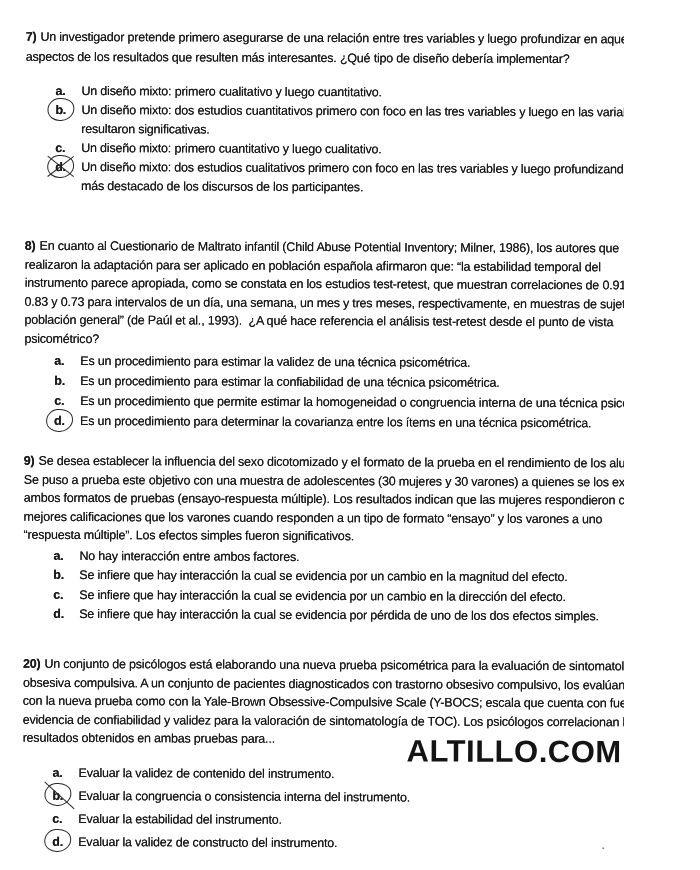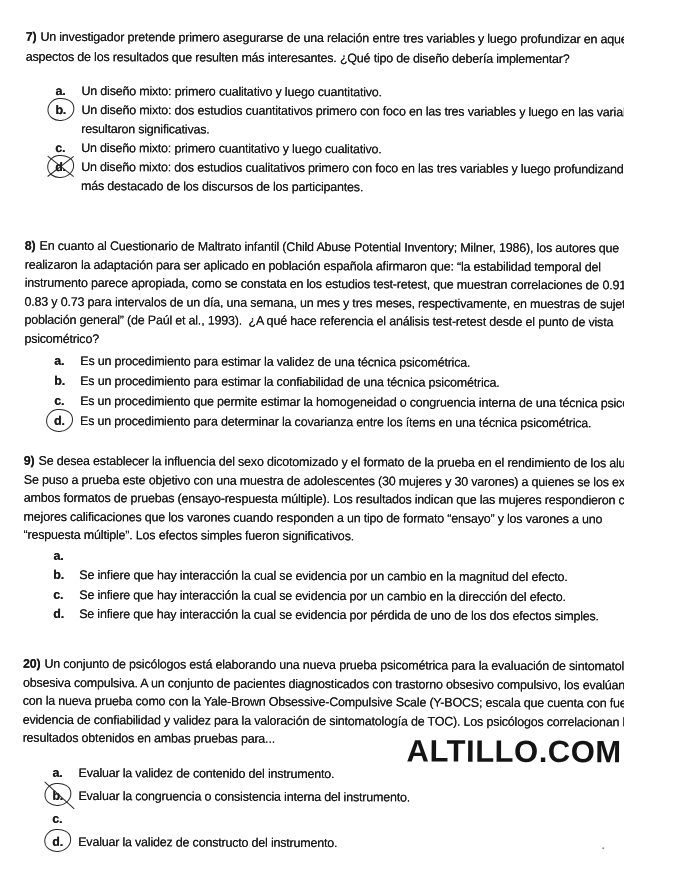--- a/index.html
+++ b/index.html
@@ -161,20 +161,21 @@
 
     <section class="q q9">
       <p class="intro"><span class="qnum">9)</span><span class="qtext">Se desea establecer la influencia del sexo dicotomizado y el formato de la prueba en el rendimiento de los alumnos.
 Se puso a prueba este objetivo con una muestra de adolescentes (30 mujeres y 30 varones) a quienes se los expuso a
 ambos formatos de pruebas (ensayo-respuesta múltiple). Los resultados indican que las mujeres respondieron con
 mejores calificaciones que los varones cuando responden a un tipo de formato “ensayo” y los varones a uno
 “respuesta múltiple”. Los efectos simples fueron significativos.</span></p>
       <div class="opts">
         <div class="opt">
           <span class="letter mark-none"><span>a.</span></span>
+          <span class="otext">No hay interacción entre ambos factores.</span>
         </div>
         <div class="opt">
           <span class="letter mark-none"><span>b.</span></span>
           <span class="otext">Se infiere que hay interacción la cual se evidencia por un cambio en la magnitud del efecto.</span>
         </div>
         <div class="opt">
           <span class="letter mark-none"><span>c.</span></span>
           <span class="otext">Se infiere que hay interacción la cual se evidencia por un cambio en la dirección del efecto.</span>
         </div>
         <div class="opt">
@@ -194,20 +195,21 @@
         <div class="opt">
           <span class="letter mark-none"><span>a.</span></span>
           <span class="otext">Evaluar la validez de contenido del instrumento.</span>
         </div>
         <div class="opt">
           <span class="letter mark-circle-slash"><span>b.</span><span class="circ"></span><span class="s1"></span></span>
           <span class="otext">Evaluar la congruencia o consistencia interna del instrumento.</span>
         </div>
         <div class="opt">
           <span class="letter mark-none"><span>c.</span></span>
+          <span class="otext">Evaluar la estabilidad del instrumento.</span>
         </div>
         <div class="opt">
           <span class="letter mark-circle"><span>d.</span><span class="circ"></span></span>
           <span class="otext">Evaluar la validez de constructo del instrumento.</span>
         </div>
       </div>
     </section>
 
     <div class="watermark">ALTILLO.COM</div>
 

